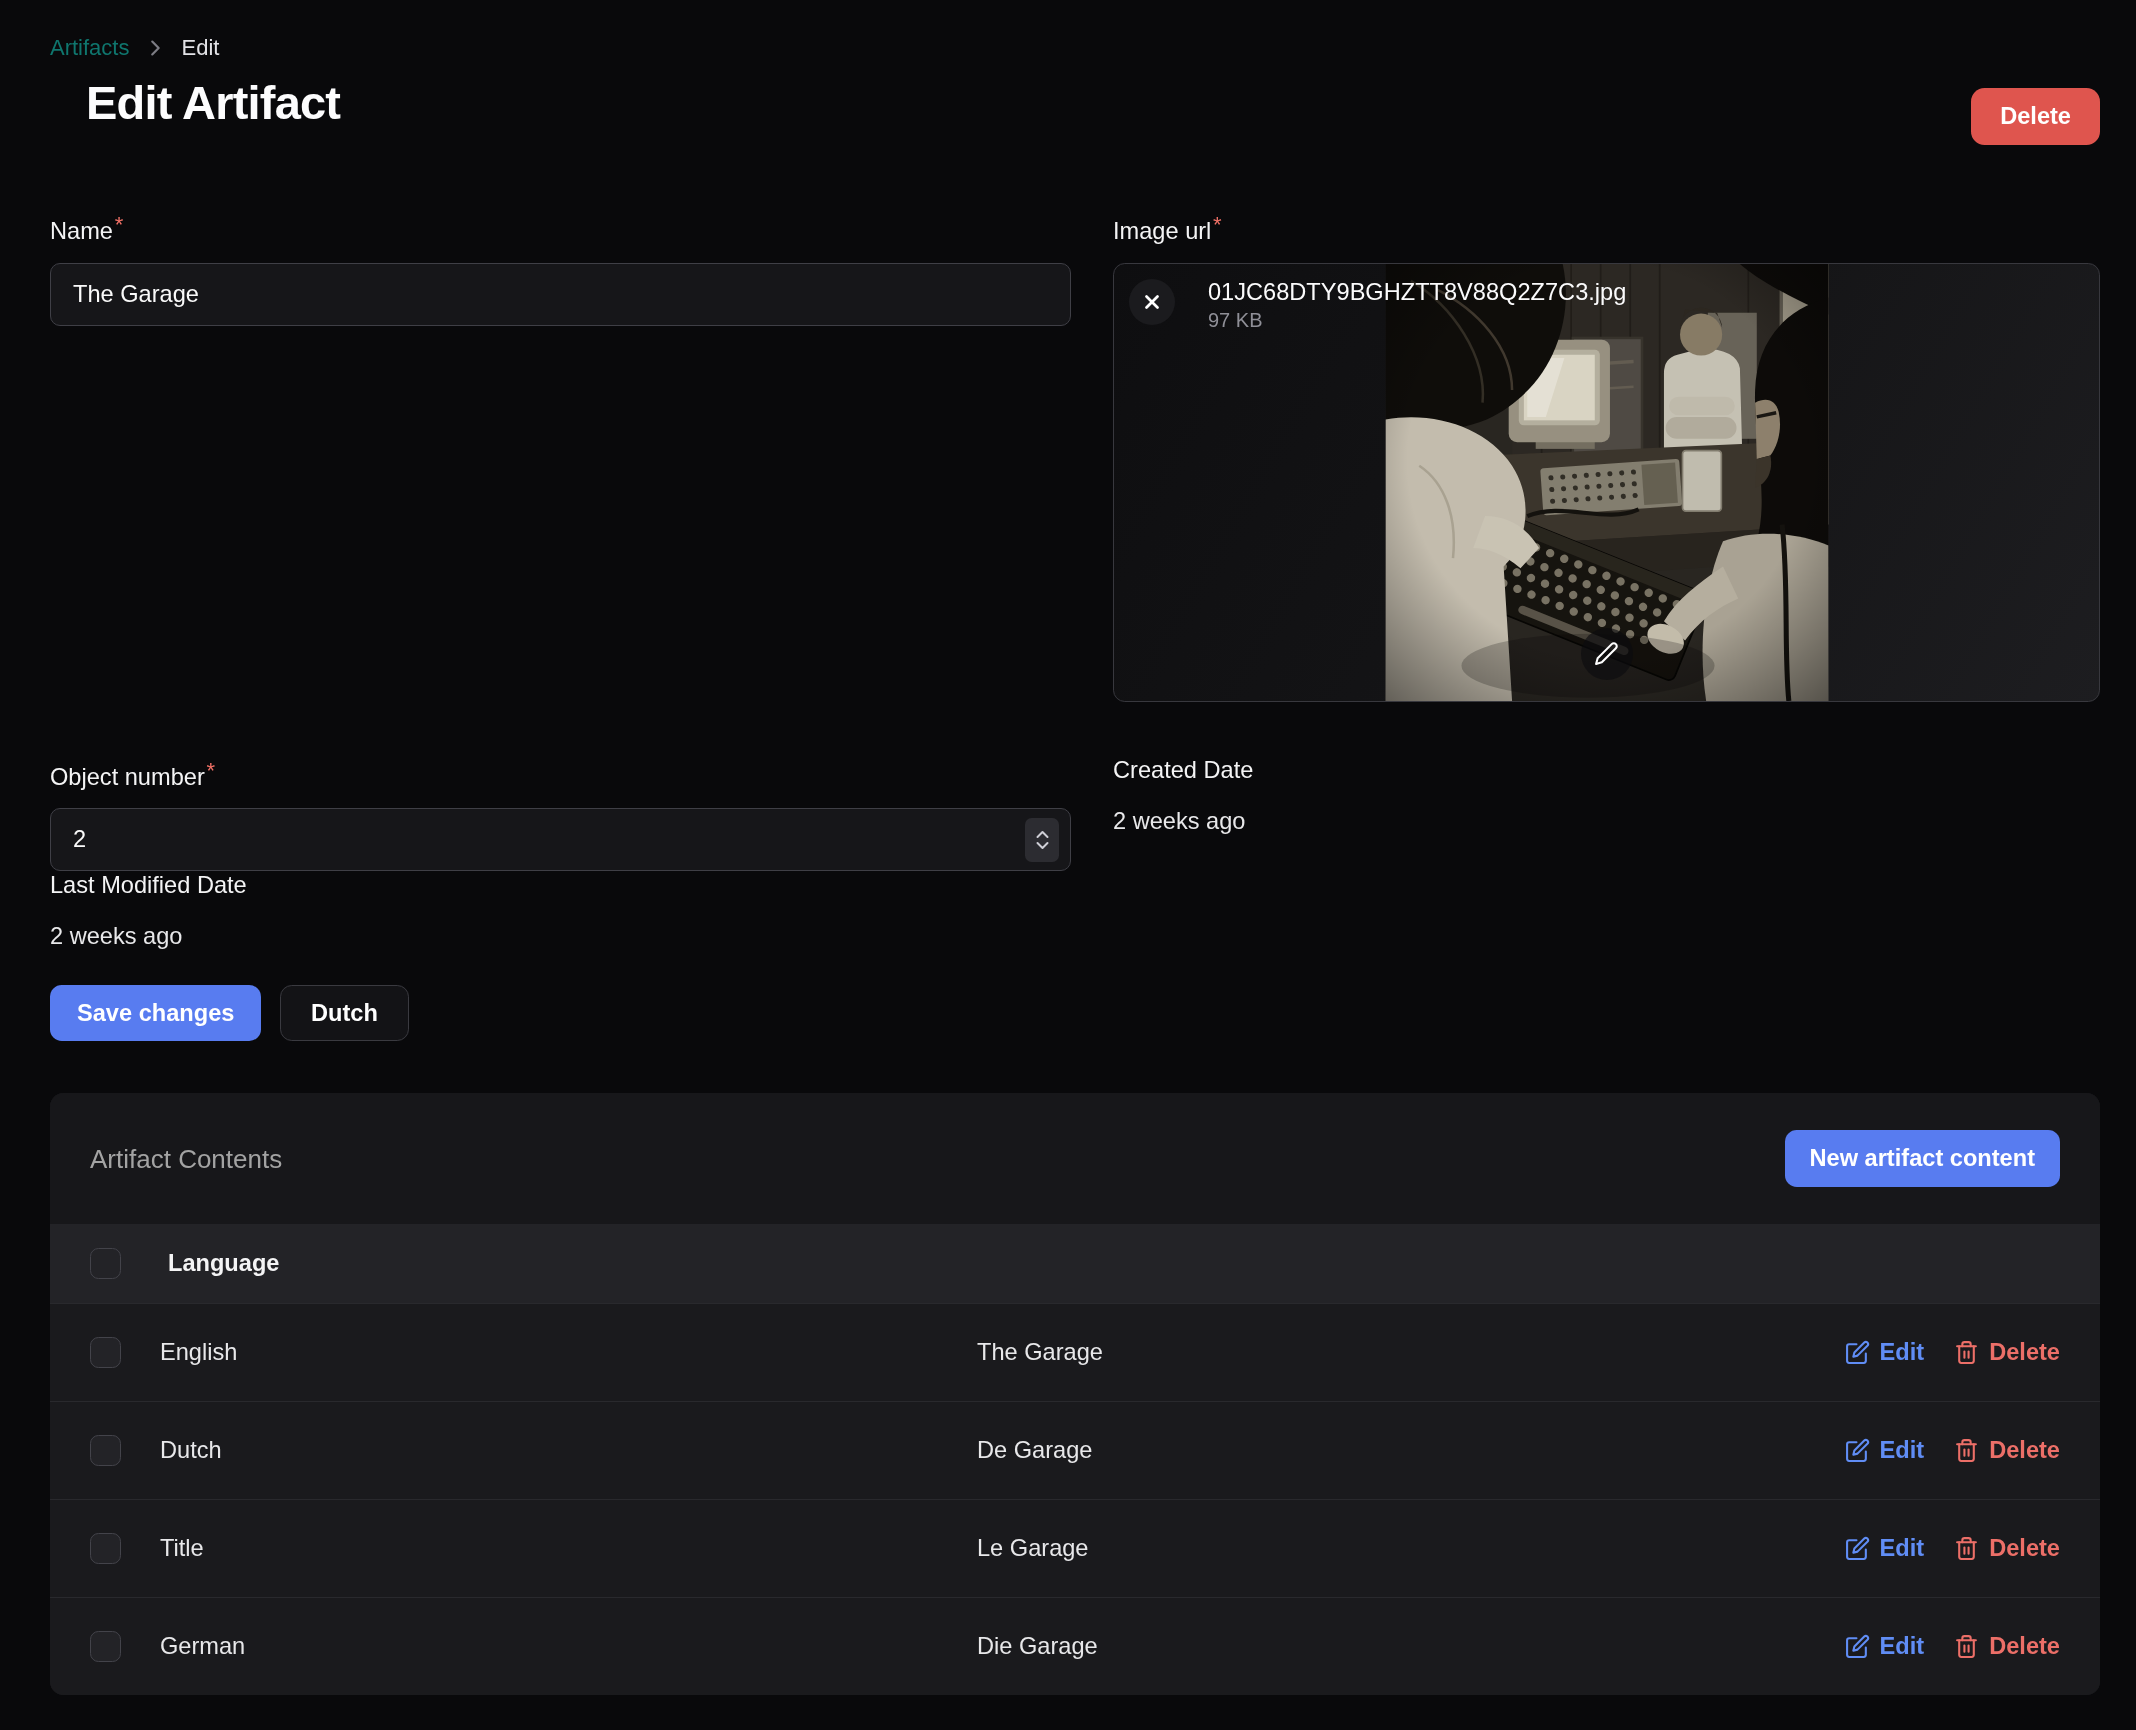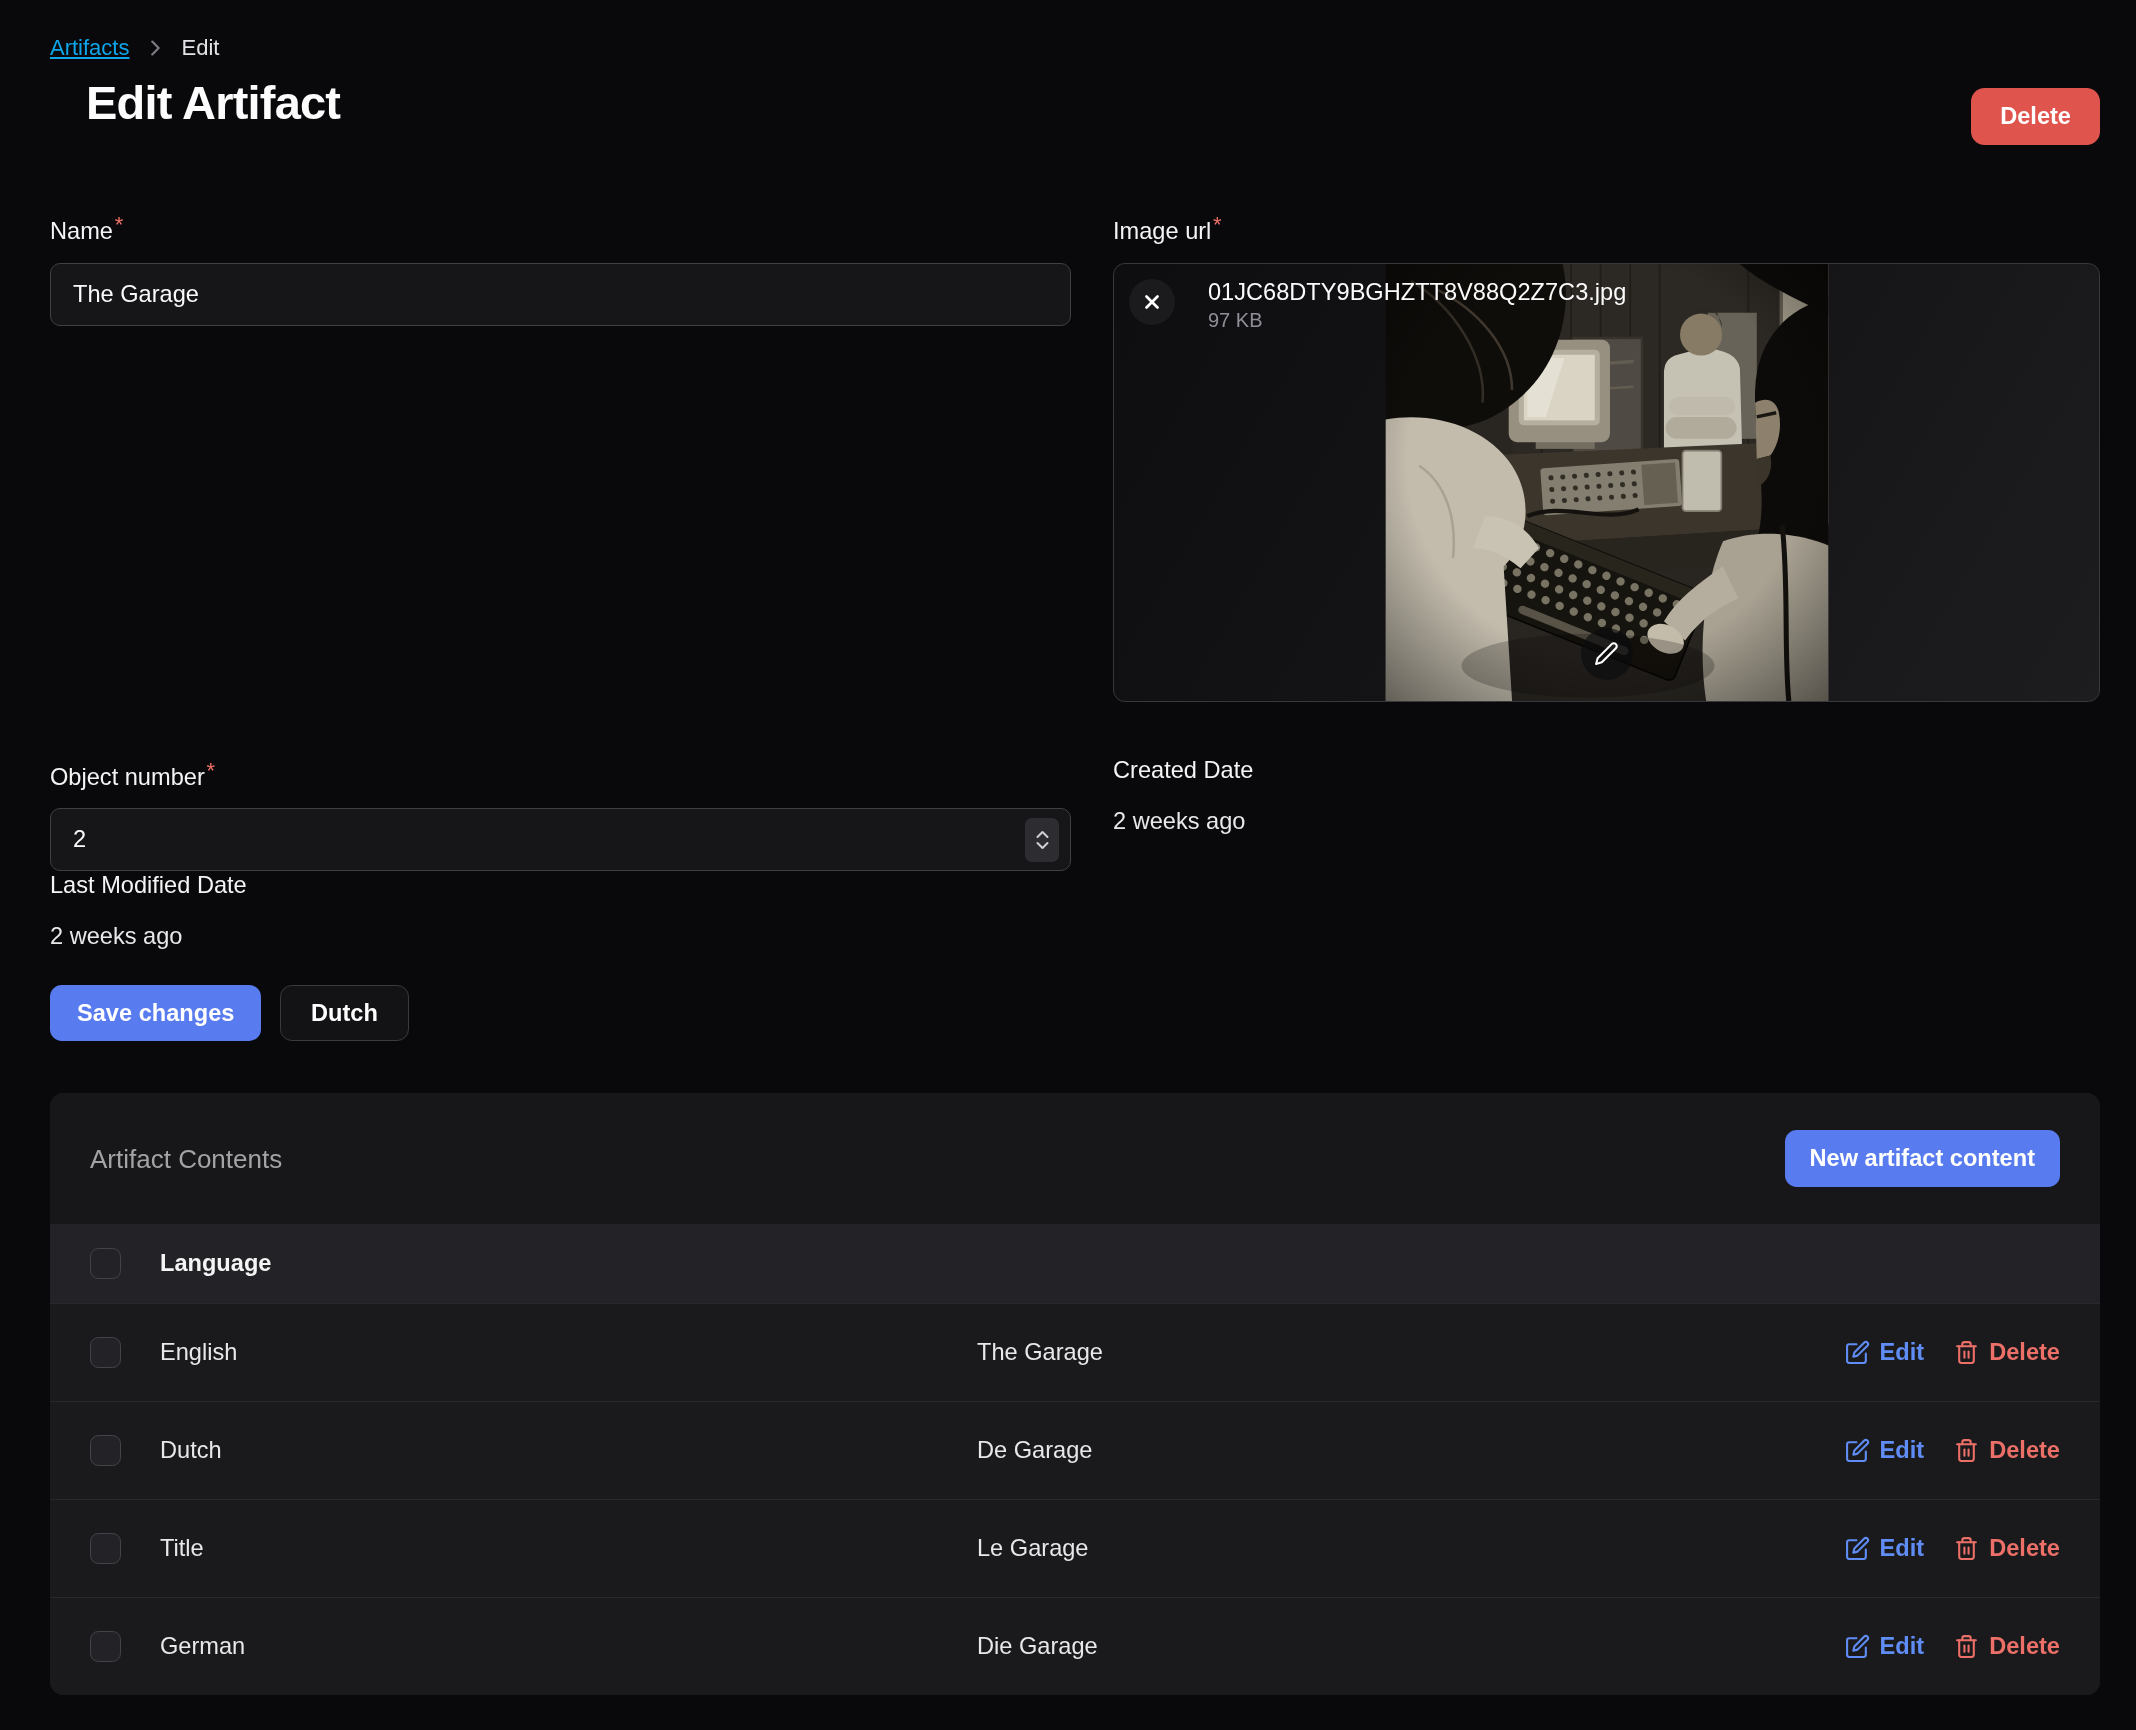--- a/index.html
+++ b/index.html
@@ -8,21 +8,21 @@
     background:#09090b;
     font-family:"Liberation Sans", sans-serif;
     color:#fafafa;
     -webkit-font-smoothing:antialiased;
   }
   .page { width:2137px; height:1730px; padding:35px 37px 0 50px; overflow:hidden; }
 
   
   .topbar { display:flex; justify-content:space-between; align-items:flex-start; }
   .crumbs { display:flex; align-items:center; gap:15px; font-size:22px; line-height:25px; }
-  .crumb-root { color:#0ea5e9; cursor:pointer;text-decoration:underline; }
+  .crumb-root { color:#0f766e; cursor:pointer; }
   .crumb-sep { width:22px; height:22px; color:#7c7c84; display:block; }
   .crumb-cur { color:#e3e3e7; }
   .h1 { margin-top:15px; font-size:47px; line-height:56px; font-weight:700; letter-spacing:-0.8px; color:#fcfcfd;margin-left:36px; }
 
   .btn { border:none; cursor:pointer; font-family:inherit; font-weight:700; color:#ffffff;
          display:inline-flex; align-items:center; justify-content:center; }
   .btn-danger { margin-top:53px; height:57px; padding:0 29px; font-size:23.6px;
                 background:#df554e; border-radius:13.5px; }
   .btn-primary { height:56px; padding:0 27px; font-size:23.6px; background:#587cf0; border-radius:11.8px; }
   .btn-ghost { height:56px; padding:0 30px; font-size:23.6px; background:#131316;
@@ -69,21 +69,21 @@
 
   
   .card { margin-top:52px; border-radius:13.5px; background:#1a1a1d; overflow:hidden; }
   .card-head { background:#17171a; padding:37px 40px; display:flex;
                align-items:center; justify-content:space-between; }
   .card-title { font-size:26px; line-height:34px; font-weight:400; color:#a3a3a3;text-align:center; }
   .btn-new { height:57px; padding:0 25px; font-size:23.6px; background:#587cf0; border-radius:11.8px; }
 
   .t-row { display:grid; grid-template-columns:110px 817px 1fr max-content;
            align-items:center; padding-right:40px; }
-  .t-head { height:79px; background:#232327; }
+  .t-head { height:79px; background:#232327;gap:8px; }
   .t-body-row { height:98px; background:#1a1a1d; border-top:1.7px solid #29292d; }
   .th { font-size:23.6px; font-weight:700; color:#f4f4f5; }
   .td { font-size:23.6px; color:#e8e8ea; }
   .checkbox { width:31px; height:31px; margin-left:40px; border-radius:8.4px;
               background:#232327; border:1.7px solid #43434a; cursor:pointer; }
   .row-actions { display:flex; align-items:center; gap:30px; }
   .link { display:inline-flex; align-items:center; gap:10px; font-size:23.6px;
           font-weight:700; cursor:pointer; background:none; border:none; font-family:inherit; }
   .link svg { width:25px; height:25px; display:block; }
   .link-edit { color:#608df5; }

